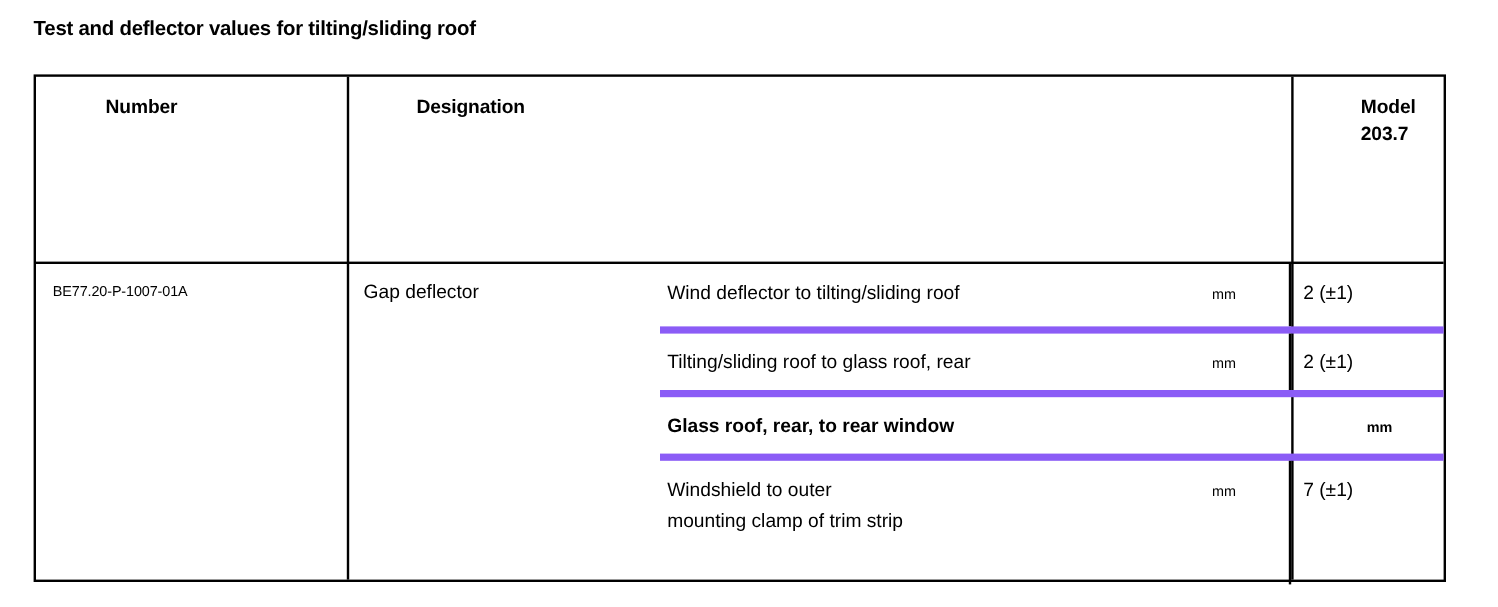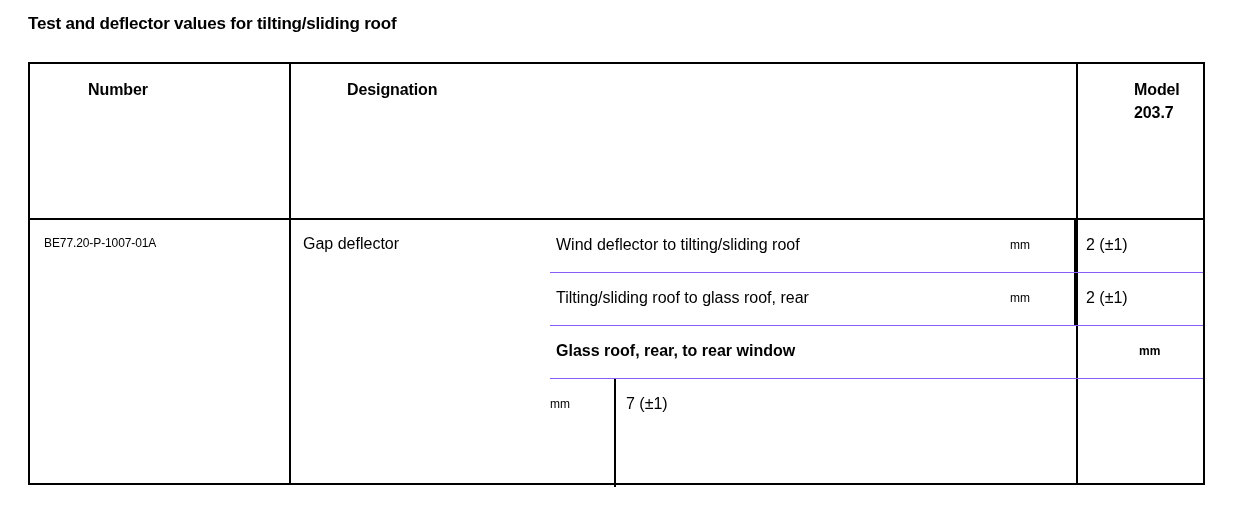--- a/index.html
+++ b/index.html
@@ -119,21 +119,21 @@
     right: 0;
     top: 0;
     bottom: 0;
   }
   .m-row {
     position: relative;
     display: flex;
     align-items: flex-start;
     box-sizing: border-box;
   }
-  .m-row + .m-row { border-top: 1px solid #8b5cf6; }
+  .m-row + .m-row { border-top: 6px solid #8b5cf6; }
 
   .m-label {
     flex: 1 1 auto;
     padding: 12px 0 0 6px;
     font-size: 16px;
     line-height: 26px;
   }
   .m-unit {
     flex: 0 0 64px;
     padding: 12px 0 0 0;
@@ -202,20 +202,24 @@
         </div>
 
         <div class="m-row" style="height:53px;font-weight:bold;">
           <div class="m-label">
             <div>Glass roof, rear, to rear window</div>
           </div>
           <div class="m-unit">mm</div>
         </div>
 
         <div class="m-row" style="height:109px;">
+          <div class="m-label">
+            <div>Windshield to outer</div>
+            <div>mounting clamp of trim strip</div>
+          </div>
           <div class="m-unit">mm</div>
           <div class="m-value">7 (±1)</div>
         </div>
 
       </div>
     </div>
 
   </div>
 </div>
 

